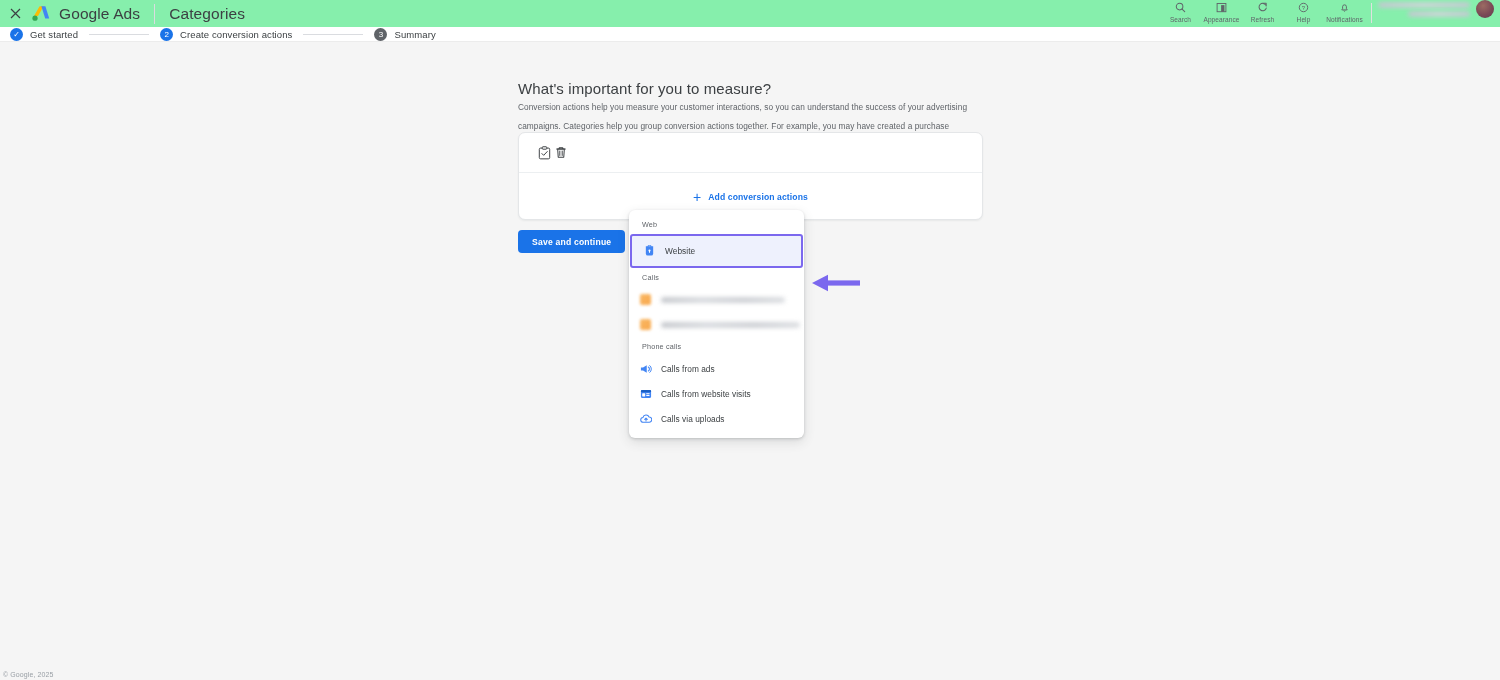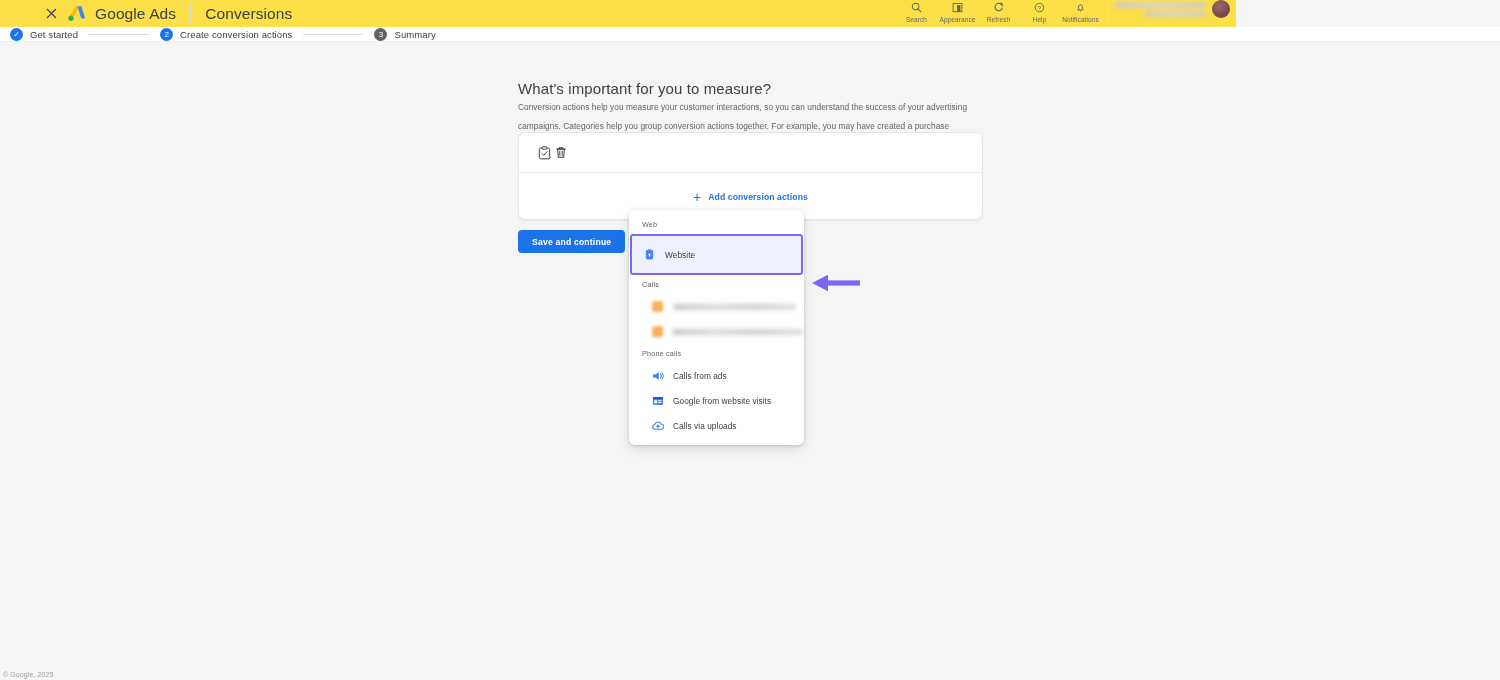--- a/index.html
+++ b/index.html
@@ -7,23 +7,23 @@
     width: 1500px; height: 680px;
     font-family: "Liberation Sans", sans-serif;
     background: #f5f5f5;
     overflow: hidden;
     -webkit-font-smoothing: antialiased;
   }
 
   
   .topbar {
     position: absolute; top: 0; left: 0;
-    width: 1236px; height: 27px;
-    background: #fde047;
-    display: flex; align-items: center; padding-left: 36px;
+    width: 1500px; height: 27px;
+    background: #86efac;
+    display: flex; align-items: center;
   }
   .close-btn {
     width: 24px; height: 24px; margin-left: 3px;
     display: flex; align-items: center; justify-content: center;
     cursor: pointer; color: #3c4043;
   }
   .ads-logo { margin-left: 4px; display:flex; align-items:center; }
   .brand-text {
     margin-left: 9px; font-size: 15.5px; color: #3c4043;
     letter-spacing: .1px; white-space: nowrap;
@@ -141,30 +141,30 @@
     position:absolute; left:629px; top:167px;
     width:175px; background:#fff;
     border-radius:6px;
     box-shadow:0 1px 3px rgba(60,64,67,.22), 0 4px 12px rgba(60,64,67,.14);
     padding:5px 0 7px 0;
     z-index:40;
   }
   .dd-group { font-size:7.2px; color:#5f6368; padding:5px 0 5px 13px; letter-spacing:.2px; }
   .dd-item {
     height:25px; display:flex; align-items:center;
-    padding-left:20px; cursor:pointer;
+    padding-left:8px; cursor:pointer;
   }
   .dd-item .dd-ico { width:17px; display:flex; align-items:center; justify-content:center; }
   .dd-item .dd-lbl { font-size:8.3px; color:#3c4043; margin-left:7px; letter-spacing:.05px; }
   .dd-item.selected {
     background:#eef1fd;
     border:2px solid #7b68ee;
     border-radius:3px;
     margin:0 1px;
-    height:41px;
+    height:34px;
     padding-left:9px;
   }
   .dd-item.redacted { height:25px; }
   .blur-bar {
     height:6px; border-radius:3px; margin-left:7px;
     background:linear-gradient(90deg,#b9bcc2,#cfd2d7,#c2c5cb,#d4d7db);
     filter:blur(2.1px); opacity:.8;
   }
   .blur-ico {
     width:11px; height:11px; border-radius:2px;
@@ -194,21 +194,21 @@
   <div class="ads-logo">
     <svg width="19" height="17" viewBox="0 0 19 17">
       <path d="M8.6 1.2 L12.6 1.2 L7.0 11.0 L3.0 11.0 Z" fill="#fbbc04"></path>
       <path d="M10.4 1.2 L14.4 1.2 L18.2 13.6 L14.2 13.6 Z" fill="#4285f4"></path>
       <circle cx="4.0" cy="13.2" r="2.6" fill="#34a853"></circle>
     </svg>
   </div>
 
   <div class="brand-text">Google Ads</div>
   <div class="brand-divider"></div>
-  <div class="page-section">Conversions</div>
+  <div class="page-section">Categories</div>
 
   <div class="topbar-right">
 
     <div class="tool">
       <span class="ico">
         <svg width="11" height="11" viewBox="0 0 12 12">
           <circle cx="5" cy="5" r="3.6" fill="none" stroke="#5f6368" stroke-width="1.1"></circle>
           <path d="M7.7 7.7 L10.6 10.6" stroke="#5f6368" stroke-width="1.1" stroke-linecap="round"></path>
         </svg>
       </span>
@@ -371,21 +371,21 @@
     <div class="dd-item">
       <span class="dd-ico">
         <svg width="12" height="12" viewBox="0 0 13 13">
           <rect x="1.0" y="2.2" width="11" height="8.6" rx="1.2" fill="#4285f4"></rect>
           <rect x="1.0" y="2.2" width="11" height="2.4" rx="1.2" fill="#1a5fc4"></rect>
           <rect x="2.4" y="5.8" width="3.2" height="3.4" rx=".5" fill="#fff"></rect>
           <rect x="6.6" y="5.8" width="3.9" height="1" rx=".5" fill="#fff"></rect>
           <rect x="6.6" y="7.6" width="3.9" height="1" rx=".5" fill="#fff"></rect>
         </svg>
       </span>
-      <span class="dd-lbl">Google from website visits</span>
+      <span class="dd-lbl">Calls from website visits</span>
     </div>
 
     <div class="dd-item">
       <span class="dd-ico">
         <svg width="12" height="12" viewBox="0 0 13 13">
           <path d="M3.5 10.0 a2.6 2.6 0 0 1 -.2 -5.2 a3.4 3.4 0 0 1 6.5 -.5 a2.85 2.85 0 0 1 .2 5.7 Z" fill="none" stroke="#4285f4" stroke-width="1.15" stroke-linejoin="round"></path>
           <path d="M6.5 8.6 V5.6 M5.1 6.9 L6.5 5.5 L7.9 6.9" fill="none" stroke="#4285f4" stroke-width="1.1" stroke-linecap="round" stroke-linejoin="round"></path>
         </svg>
       </span>
       <span class="dd-lbl">Calls via uploads</span>

